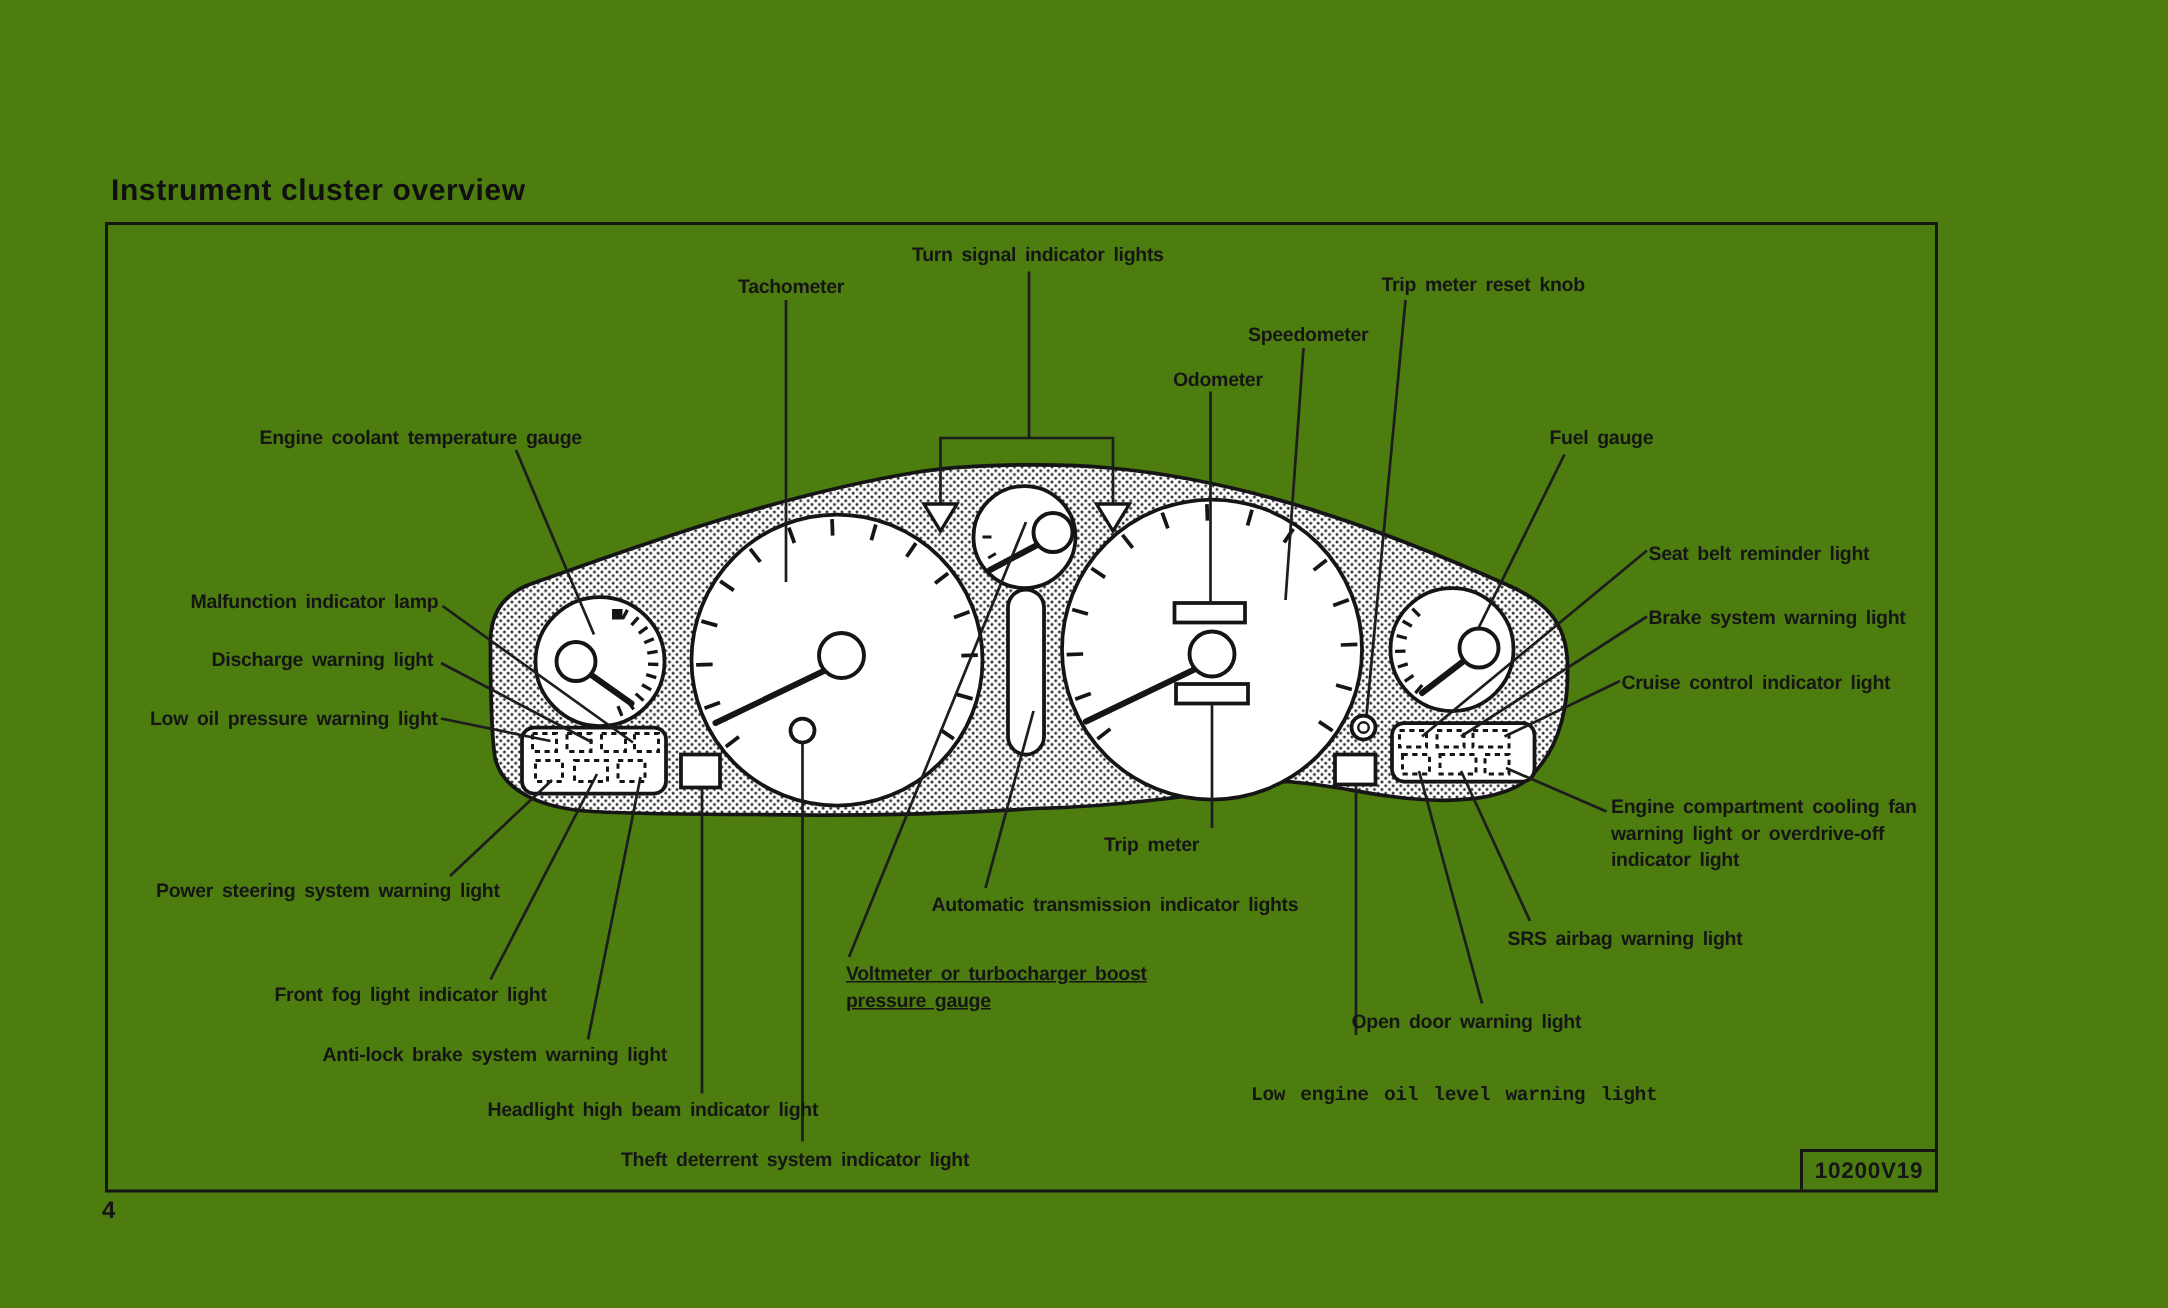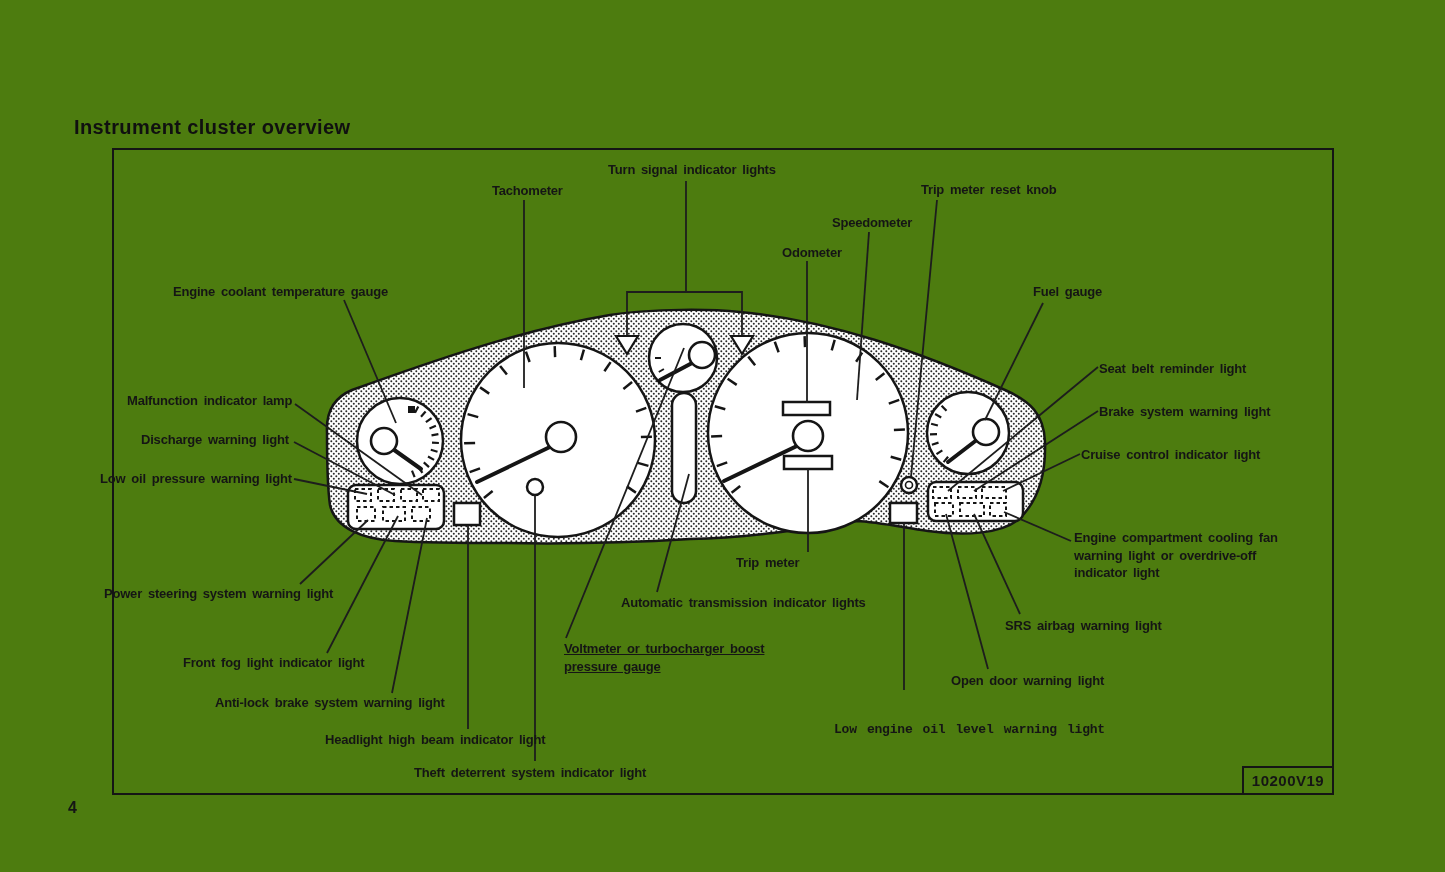--- a/index.html
+++ b/index.html
@@ -21,21 +21,21 @@
   .hub{fill:#fff;stroke:#151515;stroke-width:2.6;}
   .cell{fill:none;stroke:#151515;stroke-width:2;stroke-dasharray:3.5,3;}
 </style>
 </head>
 <body>
 
 <div id="page">
 
   <div class="title" style="left:74px;top:116px;">Instrument cluster overview</div>
 
-  <div class="frame" style="left:70px;top:148px;width:1218px;height:643px;margin-left:42px;">
+  <div class="frame" style="left:70px;top:148px;width:1218px;height:643px;">
     <div class="figcode">10200V19</div>
   </div>
 
   <div class="pagenum" style="left:68px;top:799px;">4</div>
 
   <svg width="1445" height="872" viewBox="0 0 1445 872">
     <defs>
       <pattern id="stipple" width="5" height="5" patternUnits="userSpaceOnUse">
         <rect width="5" height="5" fill="#fff"></rect>
         <circle cx="1.3" cy="1.3" r="1" fill="#2a2a2a"></circle>
@@ -214,19 +214,19 @@
   <div class="lbl" style="left:141px;top:431px;">Discharge warning light</div>
   <div class="lbl" style="left:1081px;top:446px;">Cruise control indicator light</div>
   <div class="lbl" style="left:100px;top:470px;">Low oil pressure warning light</div>
   <div class="lbl wrap" style="left:1074px;top:529px;">Engine compartment cooling fan warning light or overdrive-off indicator light</div>
   <div class="lbl" style="left:736px;top:554px;">Trip meter</div>
   <div class="lbl" style="left:104px;top:585px;">Power steering system warning light</div>
   <div class="lbl" style="left:1005px;top:617px;">SRS airbag warning light</div>
   <div class="lbl" style="left:621px;top:594px;">Automatic transmission indicator lights</div>
   <div class="lbl" style="left:183px;top:654px;">Front fog light indicator light</div>
   <div class="lbl wrap" style="left:564px;top:640px;text-decoration:underline;">Voltmeter or turbocharger boost pressure gauge</div>
-  <div class="lbl" style="left:951px;top:672px;">Open door warning light</div>
+  <div class="lbl" style="left:901px;top:672px;">Open door warning light</div>
   <div class="lbl" style="left:215px;top:694px;">Anti-lock brake system warning light</div>
   <div class="lbl" style="left:834px;top:721px;font-family:Liberation Mono, monospace;">Low engine oil level warning light</div>
   <div class="lbl" style="left:293px;top:731px;margin-left:32px;">Headlight high beam indicator light</div>
   <div class="lbl" style="left:414px;top:764px;">Theft deterrent system indicator light</div>
 
 </div>
 
 </body></html>

